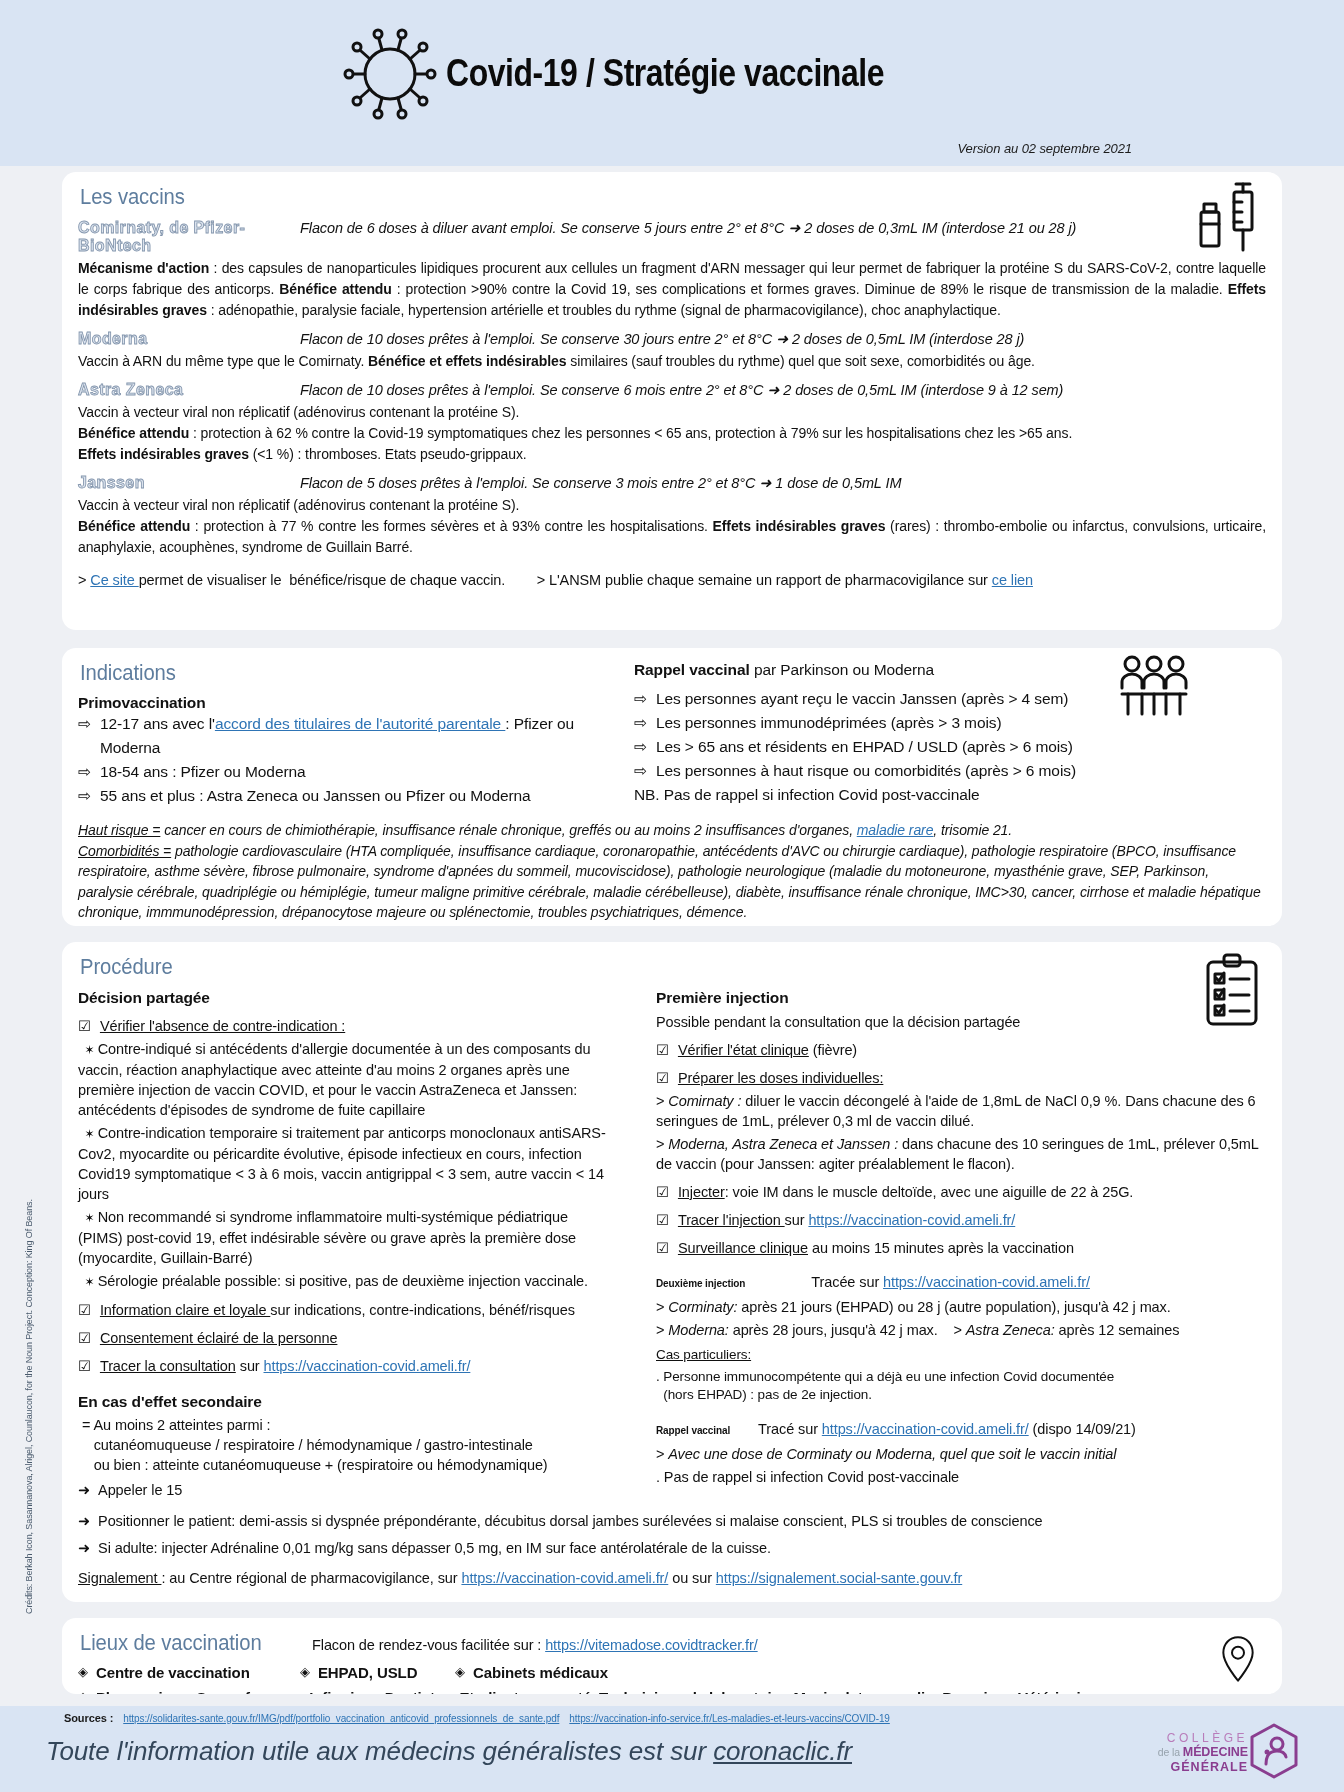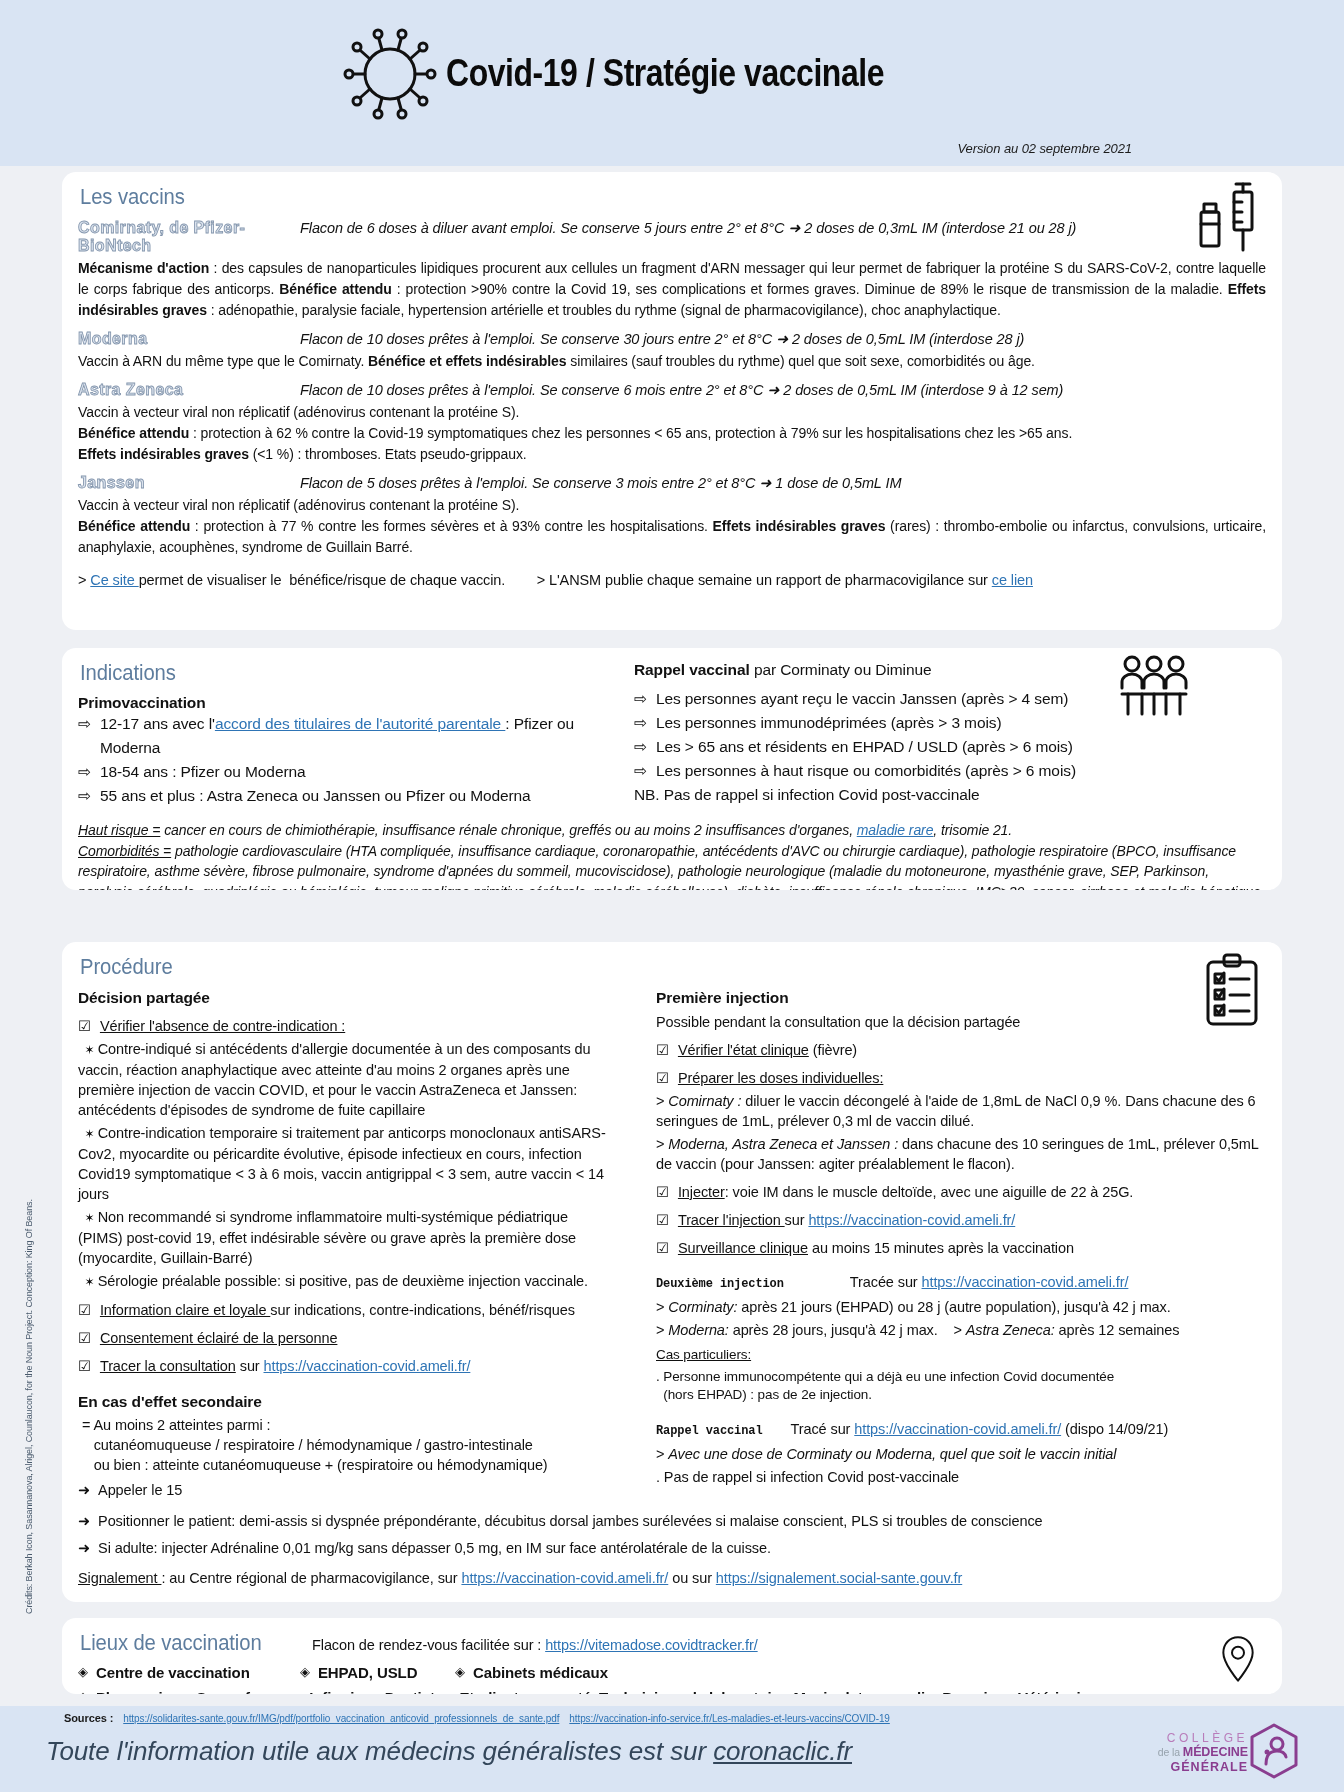--- a/index.html
+++ b/index.html
@@ -13,21 +13,21 @@
   .band.bottom { top:1706px; height:86px; }
 
   .header { position:absolute; left:340px; top:12px; display:flex; align-items:center; gap:6px; }
   .title { font-size:38px; font-weight:700; letter-spacing:-0.5px; white-space:nowrap;
            transform:scaleX(.84); transform-origin:0 55%; color:#0b0b0b; }
   .version { position:absolute; top:141px; right:212px; font-size:13px; font-style:italic; color:#1c1c1c; }
 
   .card { position:absolute; left:62px; width:1220px; background:var(--card-bg,#fff);
           border-radius:14px; padding:10px 16px 12px 16px; overflow:hidden; }
   #card-vaccins     { top:172px;  height:458px; }
-  #card-indications { top:648px;  height:242px; }
+  #card-indications { top:648px;  height:278px; }
   #card-procedure   { top:942px;  height:660px; }
   #card-lieux       { top:1618px; height:76px;  }
 
   .section-title { color:var(--title-steel,#5e7d9e); font-size:22px; font-weight:400;
                    transform:scaleX(.92); transform-origin:0 50%; white-space:nowrap; margin:2px 0 8px 2px; }
   .corner-icon { position:absolute; top:10px; right:16px; }
 
   
   .s-b { font-weight:700;margin-top:43px; }
   .s-i { font-style:italic; }
@@ -57,21 +57,21 @@
   
   .proc-cols { display:grid; grid-template-columns:536px 1fr; column-gap:42px; margin-top:2px;
                font-size:14.5px; line-height:20px; }
   .check-row { display:flex; gap:9px; margin-top:8px; align-items:flex-start; }
   .star-par { margin-top:3px; white-space:pre-wrap; }
   .u-label { text-decoration:underline; margin-top:6px; }
   .pre { white-space:pre-wrap; margin-top:3px; }
   .arrow-row { display:flex; gap:8px; margin-top:5px; }
   .proc-sub { margin-top:4px; }
   .flex-heading { display:flex; align-items:baseline; margin-top:14px; }
-  .fh-label { font-weight:700; font-size:12px;font-family:Liberation Mono, monospace; }
+  .fh-label { font-weight:700; font-size:10px; }
   .gap66 { margin-right:66px; } .gap28 { margin-right:28px; }
   .proc-line { margin-top:3px; white-space:pre-wrap; }
   .cas { font-size:13.5px; line-height:18.5px; white-space:pre-wrap; }
   .proc-full { margin-top:10px; font-size:14.5px; line-height:22px; }
   .signalement { margin-top:8px; }
 
   
   .lieux-head { display:flex; align-items:baseline; }
   .lieux-head .section-title { width:232px; margin-bottom:0; }
   .rdv { font-size:14.5px; }
@@ -208,21 +208,21 @@
         <div class="ind-item">
           <span class="glyph">⇨</span>
           <span><span class="">18-54 ans : Pfizer ou Moderna</span></span>
         </div>
         <div class="ind-item">
           <span class="glyph">⇨</span>
           <span><span class="">55 ans et plus : Astra Zeneca ou Janssen ou Pfizer ou Moderna</span></span>
         </div>
       </div>
       <div class="ind-right">
-        <div class="rappel-heading"><span class="s-b">Rappel vaccinal</span><span class=""> par Corminaty ou Diminue</span></div>
+        <div class="rappel-heading"><span class="s-b">Rappel vaccinal</span><span class=""> par Parkinson ou Moderna</span></div>
         <div class="ind-item">
           <span class="glyph">⇨</span>
           <span>Les personnes ayant reçu le vaccin Janssen (après &gt; 4 sem)</span>
         </div>
         <div class="ind-item">
           <span class="glyph">⇨</span>
           <span>Les personnes immunodéprimées (après &gt; 3 mois)</span>
         </div>
         <div class="ind-item">
           <span class="glyph">⇨</span>

